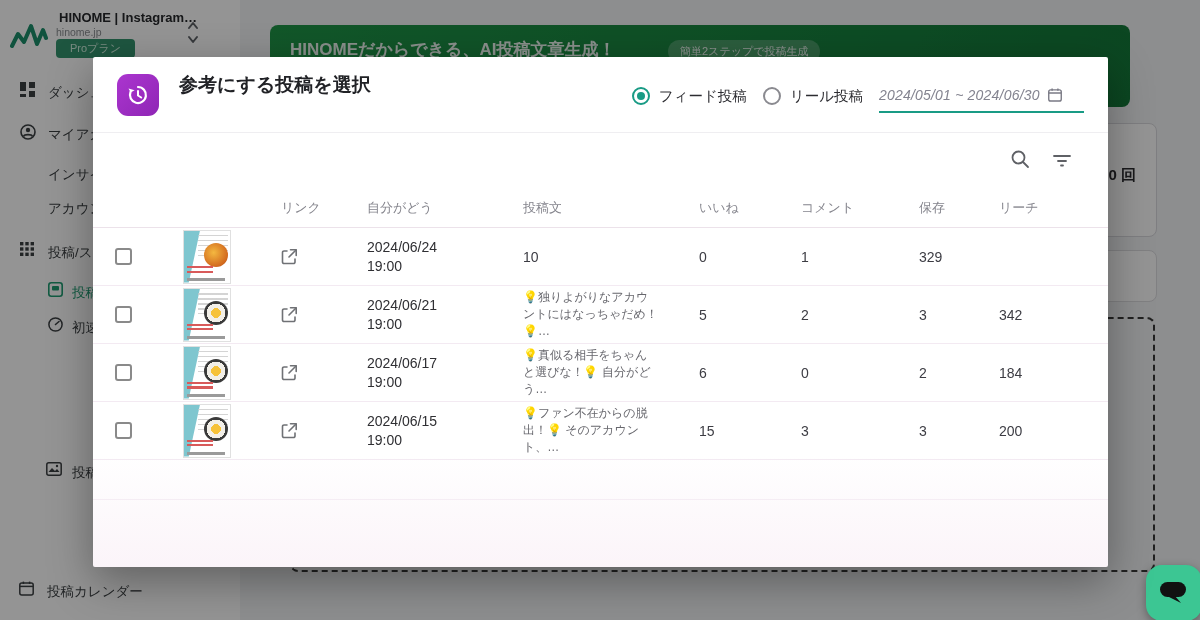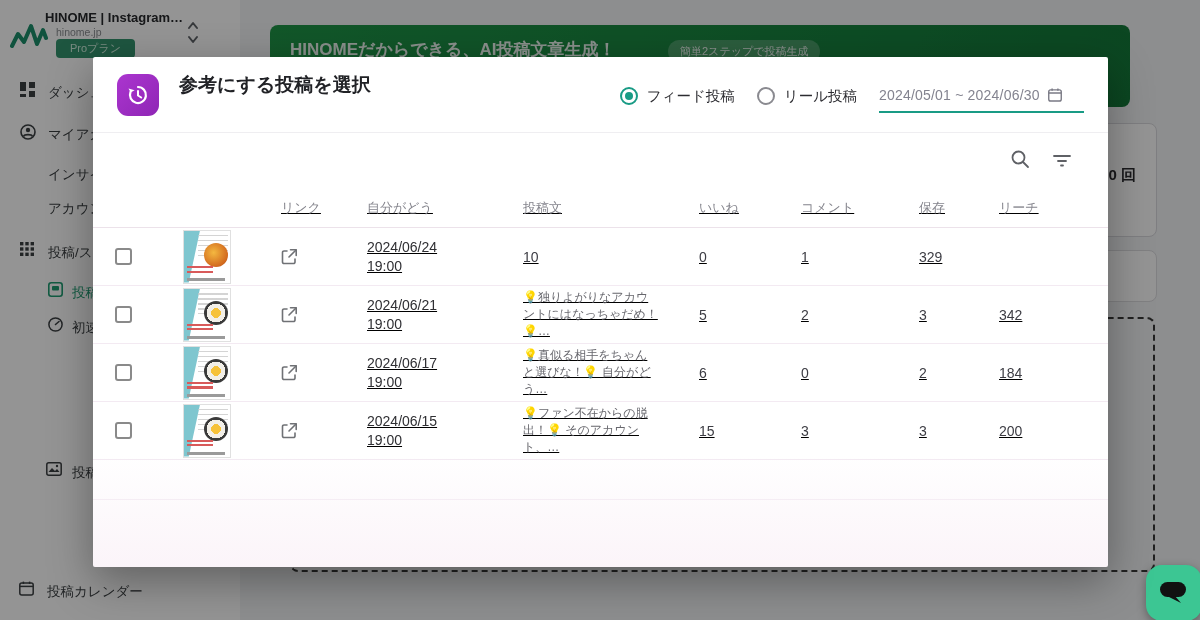--- a/index.html
+++ b/index.html
@@ -5,21 +5,21 @@
   * { margin:0; padding:0; box-sizing:border-box; }
   html,body { width:1200px; height:620px; overflow:hidden; }
   body { font-family:"Liberation Sans","DejaVu Sans",sans-serif; background:#f3f4f6; position:relative; }
   .screen { position:absolute; inset:0; width:1200px; height:620px; overflow:hidden; }
 
   
   .bg { position:absolute; inset:0; }
   .sidebar { position:absolute; left:0; top:0; width:240px; height:620px; background:#ffffff; }
   .logo-row { position:absolute; left:8px; top:8px; width:224px; height:52px; }
   .logo-mark { position:absolute; left:2px; top:12px; width:38px; height:32px; }
-  .app-title { position:absolute; left:37px; top:2px; font-size:13px; font-weight:bold; color:#26282b; white-space:nowrap; }
+  .app-title { position:absolute; left:51px; top:2px; font-size:13px; font-weight:bold; color:#26282b; white-space:nowrap; }
   .app-domain { position:absolute; left:48px; top:18px; font-size:10.5px; color:#8a8d91; }
   .plan-badge { position:absolute; left:48px; top:31px; background:#35946f; color:#cdeedd; font-size:11px; padding:2px 14px; border-radius:4px; }
   .unfold { position:absolute; right:30px; top:12px; width:16px; height:30px; color:#5f6368; }
   .nav-item { position:absolute; font-size:13.5px; color:#3c4043; white-space:nowrap; }
   .nav-item .ic { position:absolute; left:0; top:-2px; width:16px; height:16px; color:#3c4043; }
   .nav-green { color:#1f9d73; }
   .nav-green .ic { color:#1f9d73; }
 
   .banner { position:absolute; left:270px; top:25px; width:860px; height:82px; border-radius:8px;
             background:linear-gradient(120deg,#1f9648,#14793a); }
@@ -44,35 +44,35 @@
   .chat-btn svg { position:absolute; left:13px; top:15px; }
 
   
   .modal { position:absolute; left:93px; top:57px; width:1015px; height:510px; border-radius:2px;
            background:linear-gradient(#ffffff 78%, #fbf4f9); box-shadow:0 14px 44px rgba(0,0,0,.35); overflow:hidden; }
   .m-header { position:relative; height:76px; border-bottom:1px solid #efeef1; }
   .m-icon { position:absolute; left:24px; top:17px; width:42px; height:42px; border-radius:11px;
             background:linear-gradient(135deg,#ab35cf,#8f26b5); display:flex; align-items:center; justify-content:center; }
   .m-title { position:absolute; left:86px; top:15px; font-size:19px; font-weight:bold; color:#212226; }
   .m-sub { position:absolute; left:86px; top:44px; font-size:12.5px; color:#8a8a90; }
-  .m-controls { position:absolute; right:24px; top:22px; display:flex; align-items:center; gap:22px; }
+  .m-controls { position:absolute; right:24px; top:22px; display:flex; align-items:center; gap:16px; }
   .radio { display:flex; align-items:center; gap:9px; cursor:pointer; }
   .radio .dot { width:18px; height:18px; border-radius:50%; border:2px solid #8a8a90; position:relative; }
   .radio.on .dot { border-color:#199b85; }
   .radio.on .dot::after { content:""; position:absolute; left:3px; top:3px; width:8px; height:8px; border-radius:50%; background:#199b85; }
   .radio .rlabel { font-size:14.5px; color:#2c2c31; }
-  .date-field { position:relative; width:205px; height:34px; border-bottom:2px solid #199b85; display:flex; align-items:center; }
+  .date-field { position:relative; width:205px; height:34px; border-bottom:2px solid #199b85; display:flex; align-items:center;font-style:italic; }
   .date-field .dval { font-size:14px; color:#83838f; letter-spacing:.2px; }
   .date-field .cal { margin-left:8px; color:#7a7a85; }
 
   .m-toolbar { position:relative; height:55px; }
   .m-toolbar .icons { position:absolute; right:36px; top:16px; display:flex; gap:22px; color:#5f6166; }
 
   .thead, .trow { display:grid; grid-template-columns:62px 112px 86px 156px 176px 102px 118px 80px 1fr;
-                  align-items:center; padding:0 24px 0 14px;text-decoration:underline; }
+                  align-items:center; padding:0 24px 0 14px; }
   .thead { height:40px; border-bottom:1px solid #ece2ea; }
   .thead span { font-size:13px; color:#85858d; }
   .trow { height:58px; border-bottom:1px solid #f3eaf2; }
   .cb { width:17px; height:17px; border:2px solid #8a8a8a; border-radius:3px; margin-left:8px; background:#fff; }
   .thumb { width:48px; height:54px; background:#fff; border:1px solid #e0e0e0; position:relative; overflow:hidden; margin-left:14px; }
   .thumb .stripe { position:absolute; left:0; top:0; width:16px; height:100%; background:#7fc6cf;
                    clip-path:polygon(0 0,100% 0,30% 100%,0 100%); }
   .thumb .lines { position:absolute; left:14px; top:4px; width:30px; height:22px;
                   background:repeating-linear-gradient(#c9c9c9 0 1.5px, transparent 1.5px 5px); opacity:.8; }
   .thumb .food { position:absolute; right:2px; top:12px; width:24px; height:24px; border-radius:50%; }

